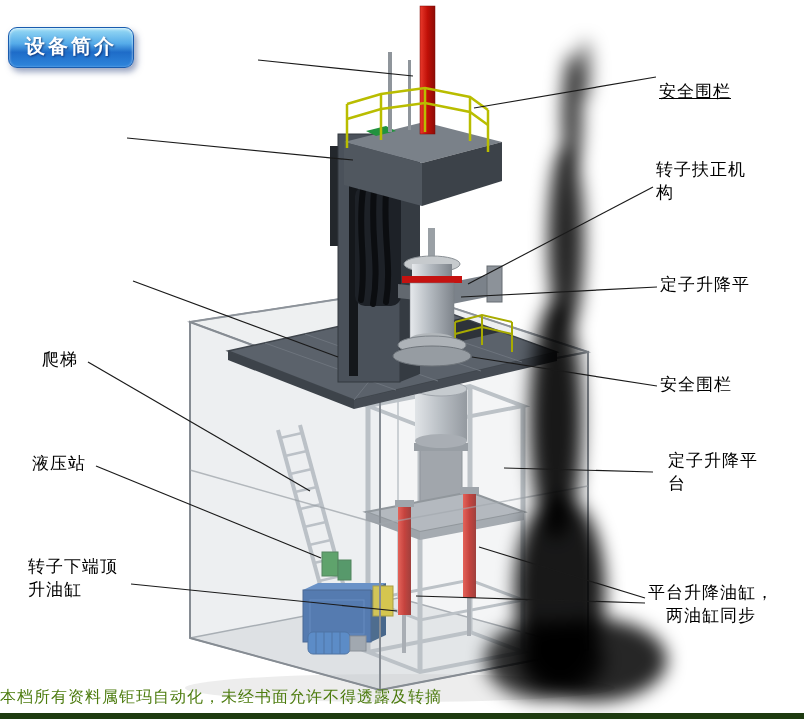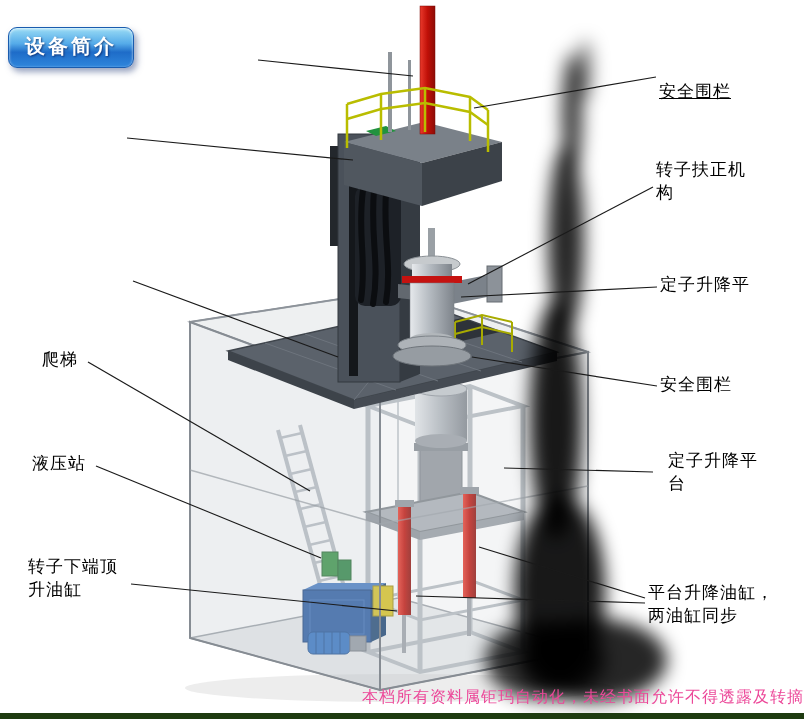--- a/index.html
+++ b/index.html
@@ -33,23 +33,23 @@
     text-shadow: 1px 1px 2px rgba(0,20,80,0.65);
     background: linear-gradient(180deg, #9adcf5 0%, #55abe9 40%, #1e6cc8 62%, #2f86dc 100%);
     border: 1px solid #1a5cae;
     border-radius: 9px;
     box-shadow: 3px 4px 6px rgba(70,90,140,0.55), inset 0 1px 3px rgba(255,255,255,0.8);
   }
   .footer-text {
     position: absolute;
     left: 0; right: 0;
     bottom: 11px;
-    text-align: right;
+    text-align: left;
     font-size: 16px;
-    color: #ec4899;
+    color: #4d7c0f;
     letter-spacing: 1px;
     font-family: Liberation Serif, serif;
   }
   .bottom-strip {
     position: absolute;
     left: 0; bottom: 0;
     width: 100%; height: 6px;
     background: #1e3b10;
   }
 </style>
@@ -258,19 +258,19 @@
   <div class="label" style="left:656px; top:158px;">转子扶正机
 构</div>
   <div class="label" style="left:660px; top:273px;">定子升降平</div>
   <div class="label" style="left:42px;  top:348px;">爬梯</div>
   <div class="label" style="left:660px; top:373px;">安全围栏</div>
   <div class="label" style="left:32px;  top:452px;">液压站</div>
   <div class="label" style="left:668px; top:449px;">定子升降平
 台</div>
   <div class="label" style="left:28px;  top:555px;">转子下端顶
 升油缸</div>
-  <div class="label" style="left:648px; top:581px;">平台升降油缸，
+  <div class="label" style="left:648px; top:581px;text-align:center;">平台升降油缸，
 两油缸同步</div>
 
   <div class="footer-text">本档所有资料属钜玛自动化，未经书面允许不得透露及转摘</div>
   <div class="bottom-strip"></div>
 
 </div>
 
 </body></html>

